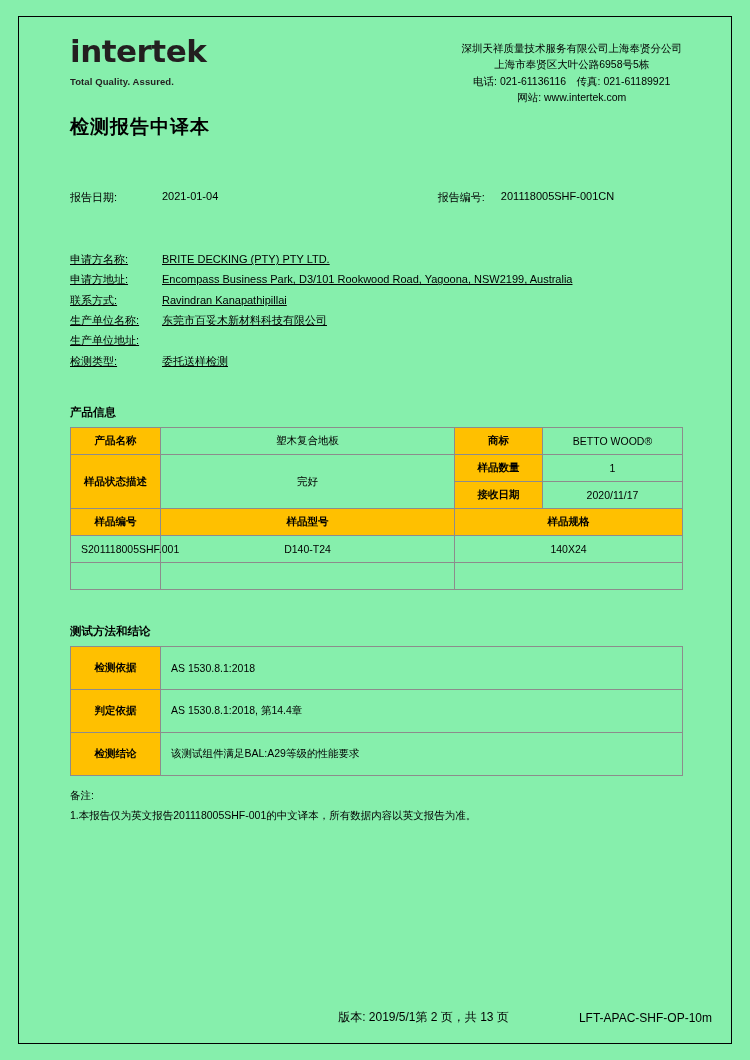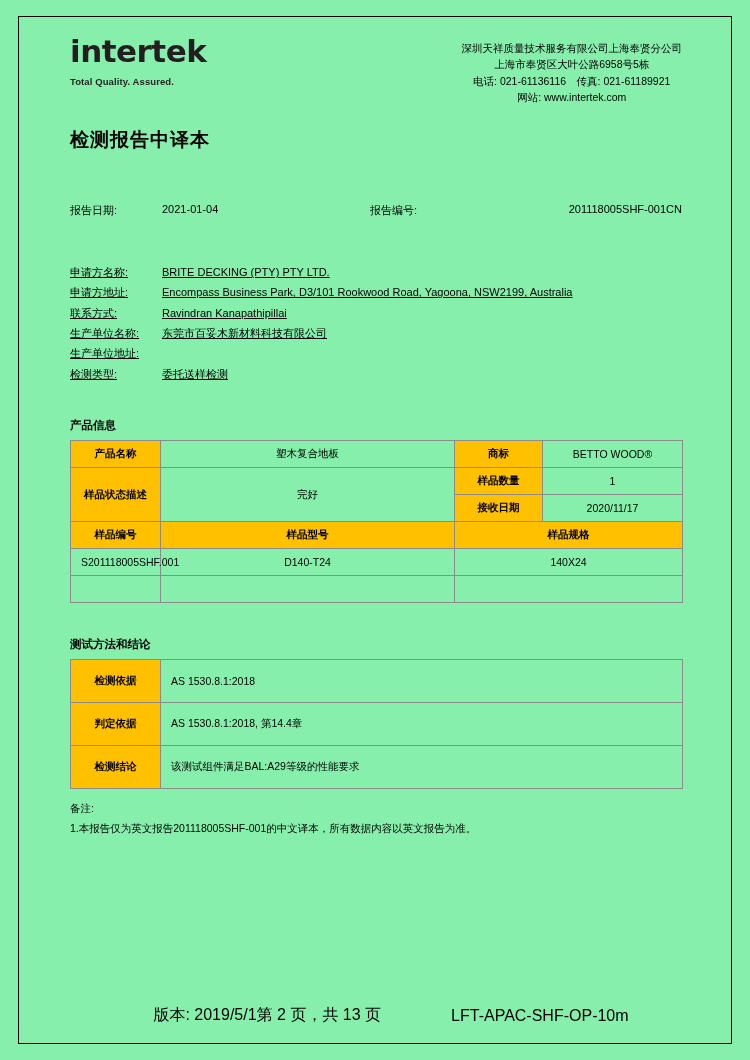--- a/index.html
+++ b/index.html
@@ -62,21 +62,21 @@
   .company-block {
     text-align: right;
     font-size: 10.5px;
     line-height: 1.55;
     color: #000;
     padding-top: 4px;
   }
   .company-block div { white-space: nowrap; text-align: center; }
 
   .doc-title {
-    margin-top: 22px;
+    margin-top: 9px;
     font-size: 19px;
     font-weight: bold;
     color: #000;
     letter-spacing: 1px;
   }
 
   
   .meta-row {
     margin-top: 50px;
     display: flex;
@@ -84,21 +84,21 @@
     color: #000;
   }
   .meta-left {
     width: 300px;
     display: flex;
   }
   .meta-left .lbl { width: 92px; }
   .meta-right {
     flex: 1;
     display: flex;
-    justify-content: space-between;
+    justify-content: center;
   }
   .meta-right .lbl { margin-right: 16px; }
 
   
   .info {
     margin-top: 44px;
     font-size: 11px;
     line-height: 1.85;
     color: #000;
   }
@@ -145,23 +145,23 @@
     color: #000;
   }
 
   
   .footer {
     position: absolute;
     left: 70px;
     right: 38px;
     bottom: 34px;
     display: flex;
-    justify-content: center;
+    justify-content: flex-end;
     align-items: center;
-    font-size: 16px;
+    font-size: 12px;
     color: #000;
     margin-top: 44px;
   }
   .footer .mid { margin-right: 70px; }
 </style>
 </head>
 <body>
 
 <div class="page">
   <div class="frame"></div>

